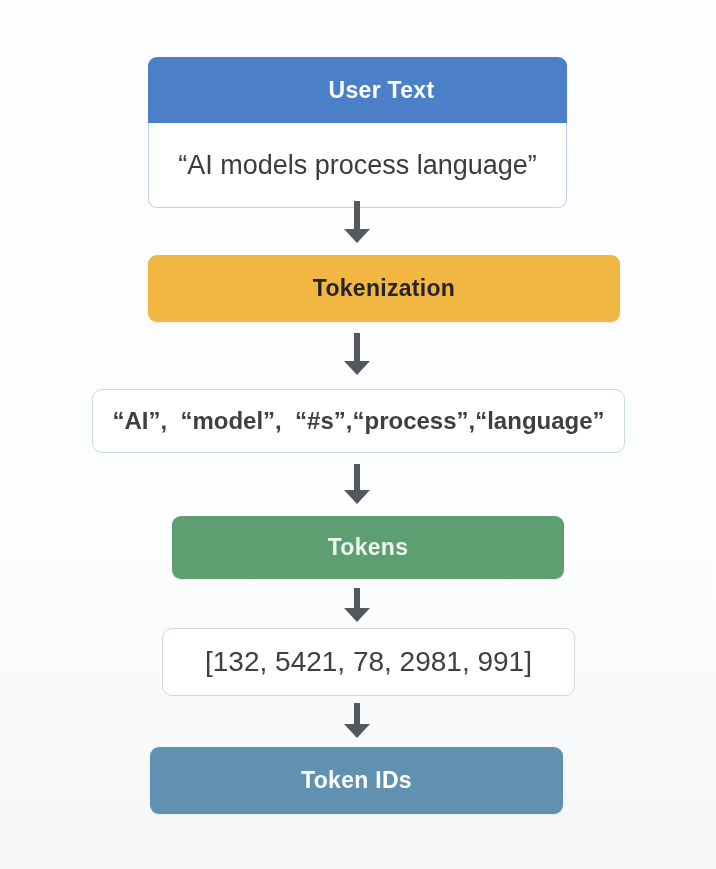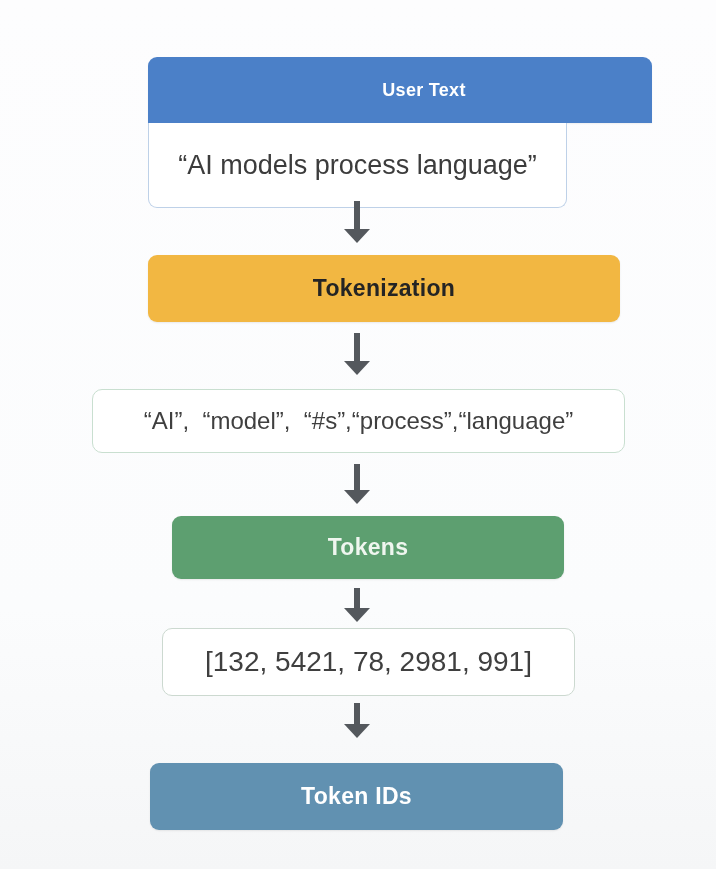--- a/index.html
+++ b/index.html
@@ -11,25 +11,25 @@
     position: relative;
     width: 716px;
     height: 869px;
     background: linear-gradient(180deg, #fdfdfe 0%, #fbfcfd 70%, #f5f6f7 100%);
     overflow: hidden;
   }
   .abs { position: absolute; box-sizing: border-box; }
 
   
   .card-header {
-    left: 148px; top: 57px; width: 504px; height: 66px;
+    left: 148px; top: 57px; width: 419px; height: 66px;
     background: #4b80c8;
     border-radius: 9px 9px 0 0;
     display: flex; align-items: center; justify-content: center;
-    color: #ffffff; font-weight: 700; font-size: 18px;
+    color: #ffffff; font-weight: 700; font-size: 23px;
     letter-spacing: 0.3px;
     box-shadow: 0 1px 2px rgba(0,0,0,0.06);
     padding-left: 48px;
   }
   .card-body {
     left: 148px; top: 123px; width: 419px; height: 85px;
     background: #ffffff;
     border: 1px solid #bed1e8; border-top: none;
     border-radius: 0 0 9px 9px;
     display: flex; align-items: center; justify-content: center;
@@ -47,34 +47,35 @@
   .box-tokenization {
     left: 148px; top: 255px; width: 472px; height: 67px;
     background: #f2b742; color: #242424;
   }
   .box-tokens {
     left: 148px; top: 516px; width: 392px; height: 63px;
     background: #5d9f70; color: #eff6ef; margin-left: 24px;
   }
   .box-token-ids {
     left: 150px; top: 747px; width: 413px; height: 67px;
-    background: #6191b1; color: #ffffff; margin-top: 16px;
+    background: #6191b1; color: #ffffff;
   }
 
   .value-box {
     background: #ffffff;
     display: flex; align-items: center; justify-content: center;
     color: #3f3f3f;
     white-space: pre;
     border-radius: 10px;
   }
   .box-token-list {
     left: 92px; top: 389px; width: 533px; height: 64px;
     border: 1px solid #c9dfd0;
     font-size: 24px;
+    font-weight: bold;
   }
   .box-id-list {
     left: 150px; top: 628px; width: 413px; height: 68px;
     border: 1px solid #ccd9d0;
     font-size: 28px;
     margin-left: 12px;
   }
 
   
   .arrow {

